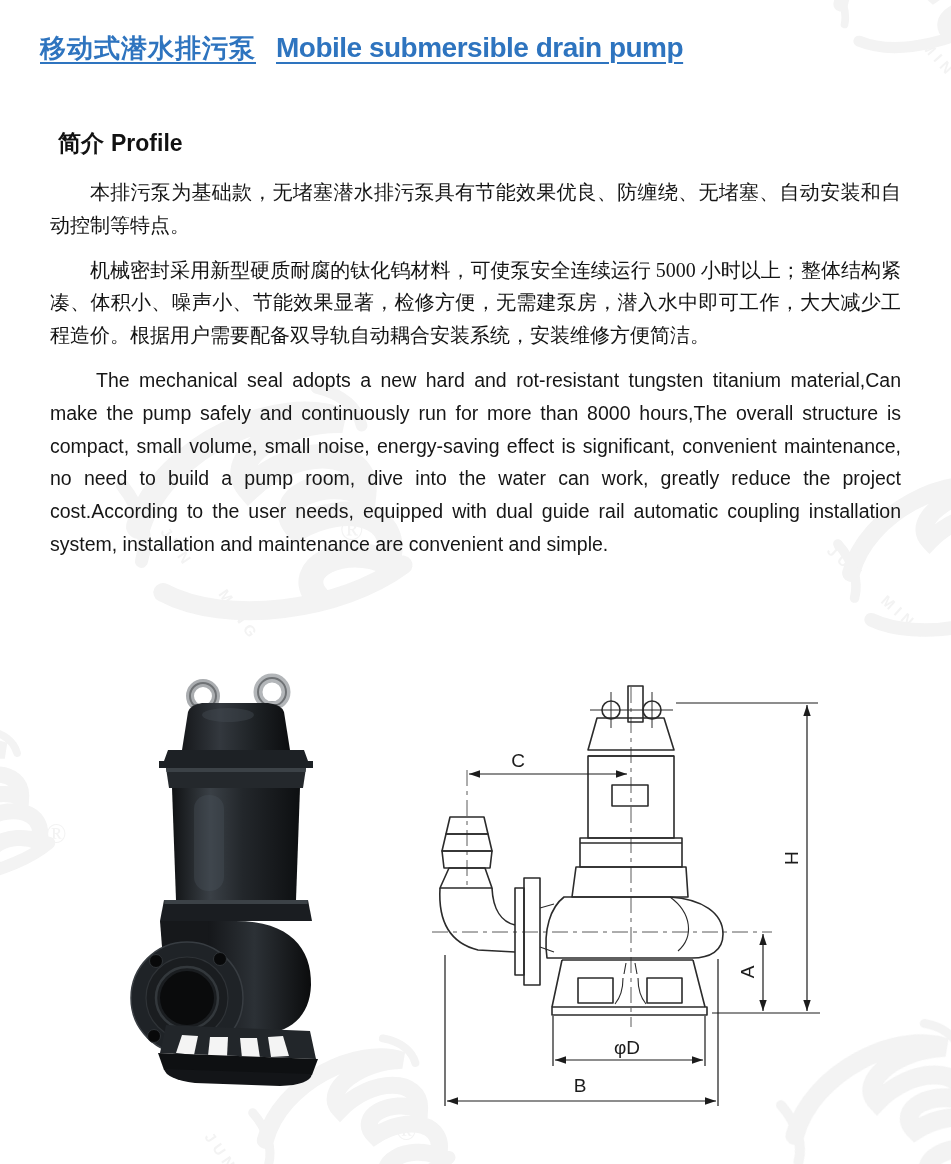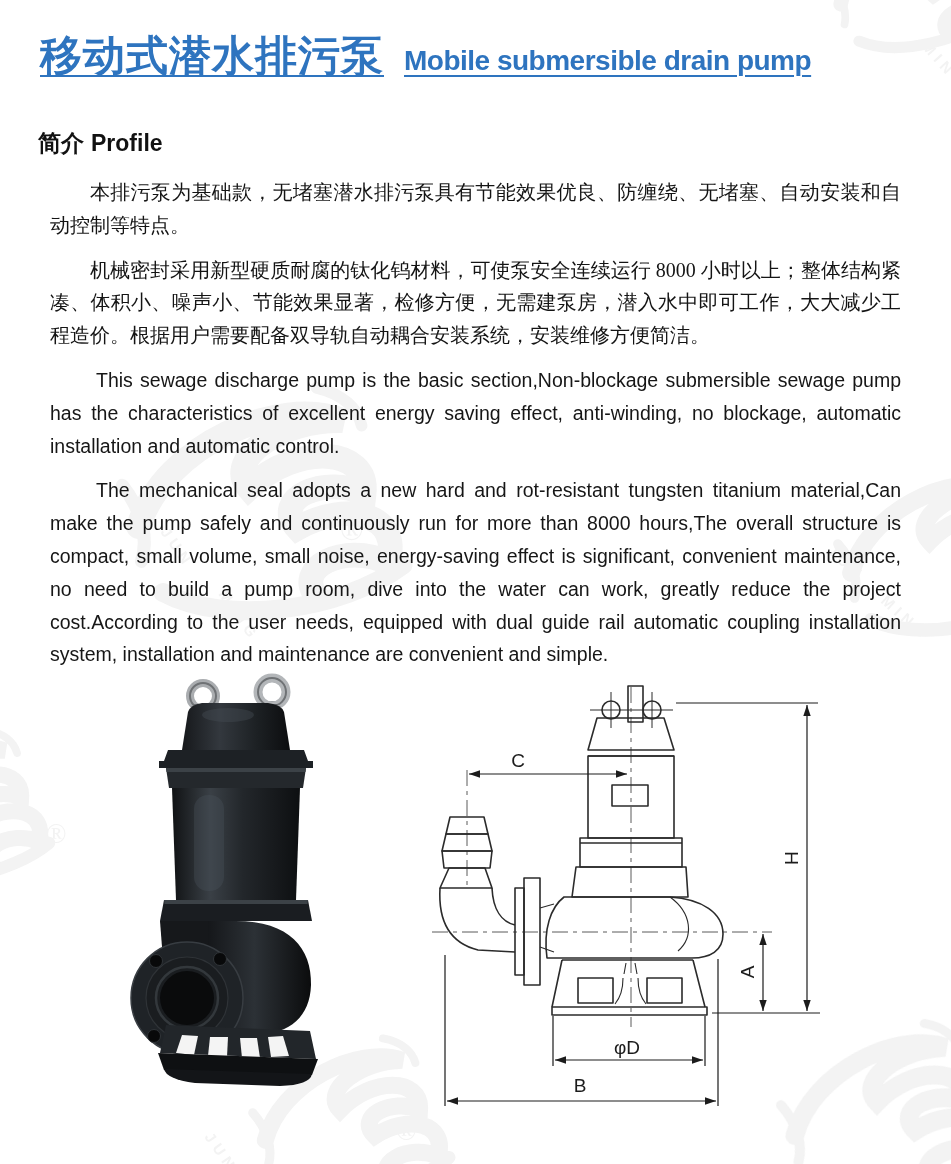--- a/index.html
+++ b/index.html
@@ -11,27 +11,27 @@
   }
   .wm-layer{position:absolute;left:0;top:0;pointer-events:none;}
   .wm-t{font-family:"Liberation Sans",sans-serif;font-weight:600;letter-spacing:5px;fill:#8f8f8f;font-size:15px;}
   .wm-r{font-family:"Liberation Serif",serif;fill:#8f8f8f;}
 
   h1.title{
     position:absolute;left:40px;top:28px;margin:0;white-space:nowrap;
     color:#2e74bf;font-weight:bold;
     text-decoration:underline;text-decoration-thickness:2px;text-underline-offset:5px;
   }
-  h1.title .t-cn{font-size:42px;font-family:Liberation Sans, sans-serif;letter-spacing:1px;}
+  h1.title .t-cn{font-size:26px;font-family:Liberation Sans, sans-serif;letter-spacing:1px;}
   h1.title .t-en{font-size:28px;margin-left:20px;letter-spacing:-0.5px;}
 
   h2.profile{
     position:absolute;left:38px;top:128px;margin:0;font-size:23px;font-weight:bold;color:#111;
   }
-  h2.profile .h-cn{font-family:"Liberation Serif","DejaVu Serif",serif;}
+  h2.profile .h-cn{font-family:"Liberation Serif","DejaVu Serif",serif;margin-left:20px;}
   h2.profile .h-en{margin-left:7px;margin-top:20px;}
 
   .body-text{position:absolute;left:38px;top:164px;width:875px;}
   .body-text p{margin:12px;text-align:justify;}
   .body-text p.cn{
     font-family:"Liberation Serif","DejaVu Serif",serif;
     font-size:20px;line-height:32.8px;text-indent:2em;color:#141414;
   }
   .body-text p.en{
     font-size:19.5px;line-height:32.8px;text-indent:46px;color:#161616;
@@ -84,22 +84,21 @@
   <h1 class="title">
     <span class="t-cn">移动式潜水排污泵</span><span class="t-en">Mobile submersible drain pump</span>
   </h1>
 
   <h2 class="profile">
     <span class="h-cn">简介</span><span class="h-en">Profile</span>
   </h2>
 
   <div class="body-text">
     <p class="cn">本排污泵为基础款，无堵塞潜水排污泵具有节能效果优良、防缠绕、无堵塞、自动安装和自动控制等特点。</p>
-    <p class="cn">机械密封采用新型硬质耐腐的钛化钨材料，可使泵安全连续运行 8000 小时以上；整体结构紧凑、体积小、噪声小、节能效果显著，检修方便，无需建泵房，潜入水中即可工作，大大减少工程造价。根据用户需要配备双导轨自动耦合安装系统，安装维修方便简洁。</p>
-    <p class="en">This sewage discharge pump is the basic section,Non-blockage submersible sewage pump has the characteristics of excellent energy saving effect, anti-winding, no blockage, automatic installation and automatic control.</p>
+    <p class="cn">机械密封采用新型硬质耐腐的钛化钨材料，可使泵安全连续运行 5000 小时以上；整体结构紧凑、体积小、噪声小、节能效果显著，检修方便，无需建泵房，潜入水中即可工作，大大减少工程造价。根据用户需要配备双导轨自动耦合安装系统，安装维修方便简洁。</p>
     <p class="en">The mechanical seal adopts a new hard and rot-resistant tungsten titanium material,Can make the pump safely and continuously run for more than 8000 hours,The overall structure is compact, small volume, small noise, energy-saving effect is significant, convenient maintenance, no need to build a pump room, dive into the water can work, greatly reduce the project cost.According to the user needs, equipped with dual guide rail automatic coupling installation system, installation and maintenance are convenient and simple.</p>
   </div>
 
   <svg class="photo" width="315" height="435" viewBox="0 0 315 435">
     <defs>
       <linearGradient id="gBody" x1="0" y1="0" x2="1" y2="0">
         <stop offset="0" stop-color="#101214"></stop>
           <stop offset="0.3" stop-color="#3a4046"></stop>
         <stop offset="0.55" stop-color="#23272b"></stop>
           <stop offset="1" stop-color="#0d0f11"></stop>

